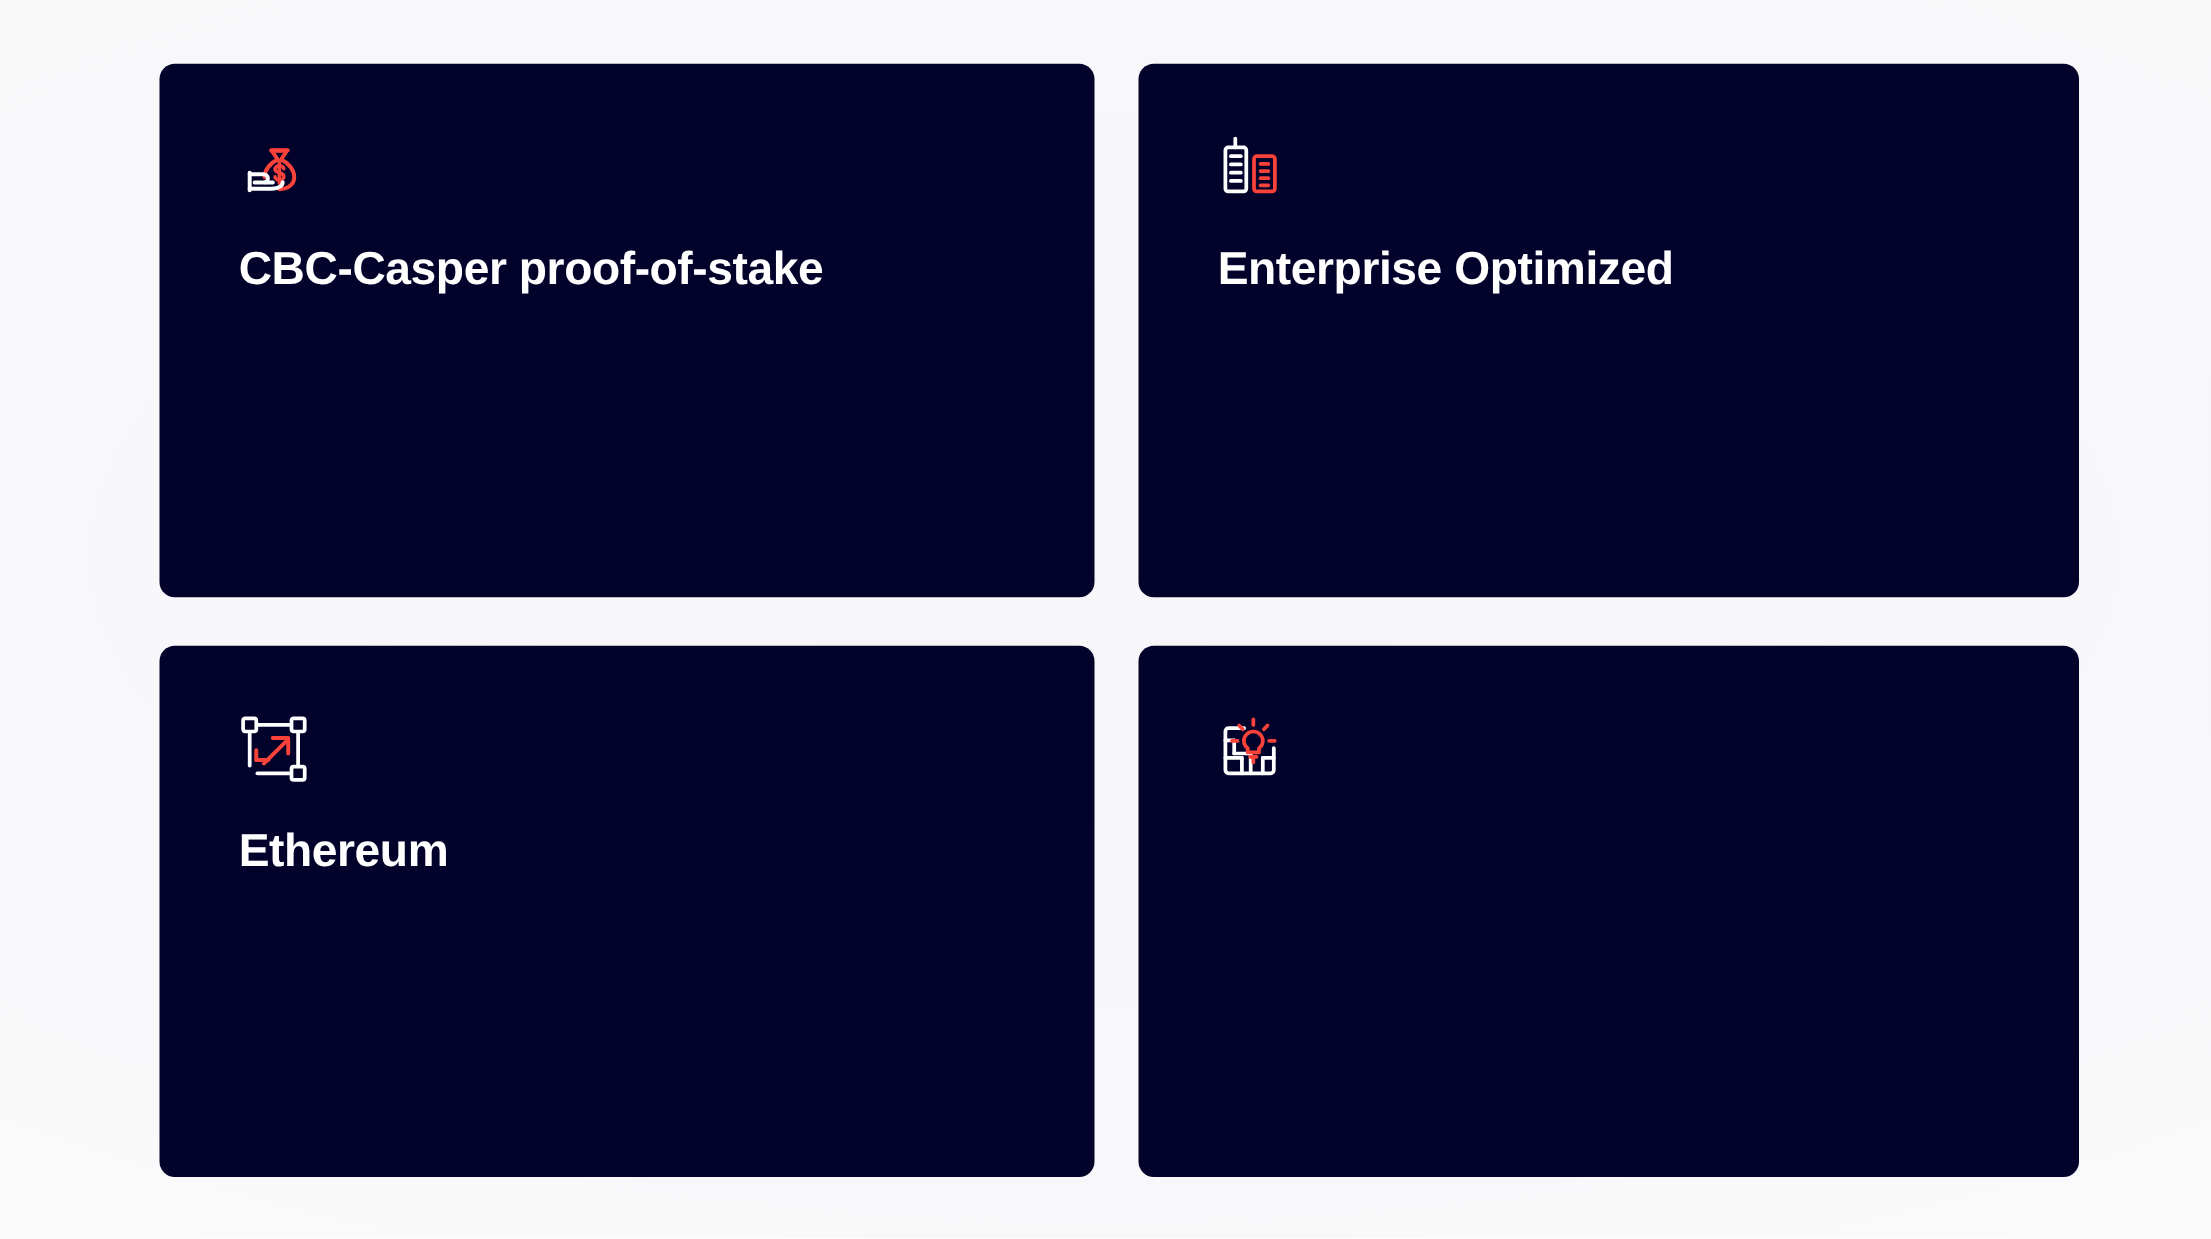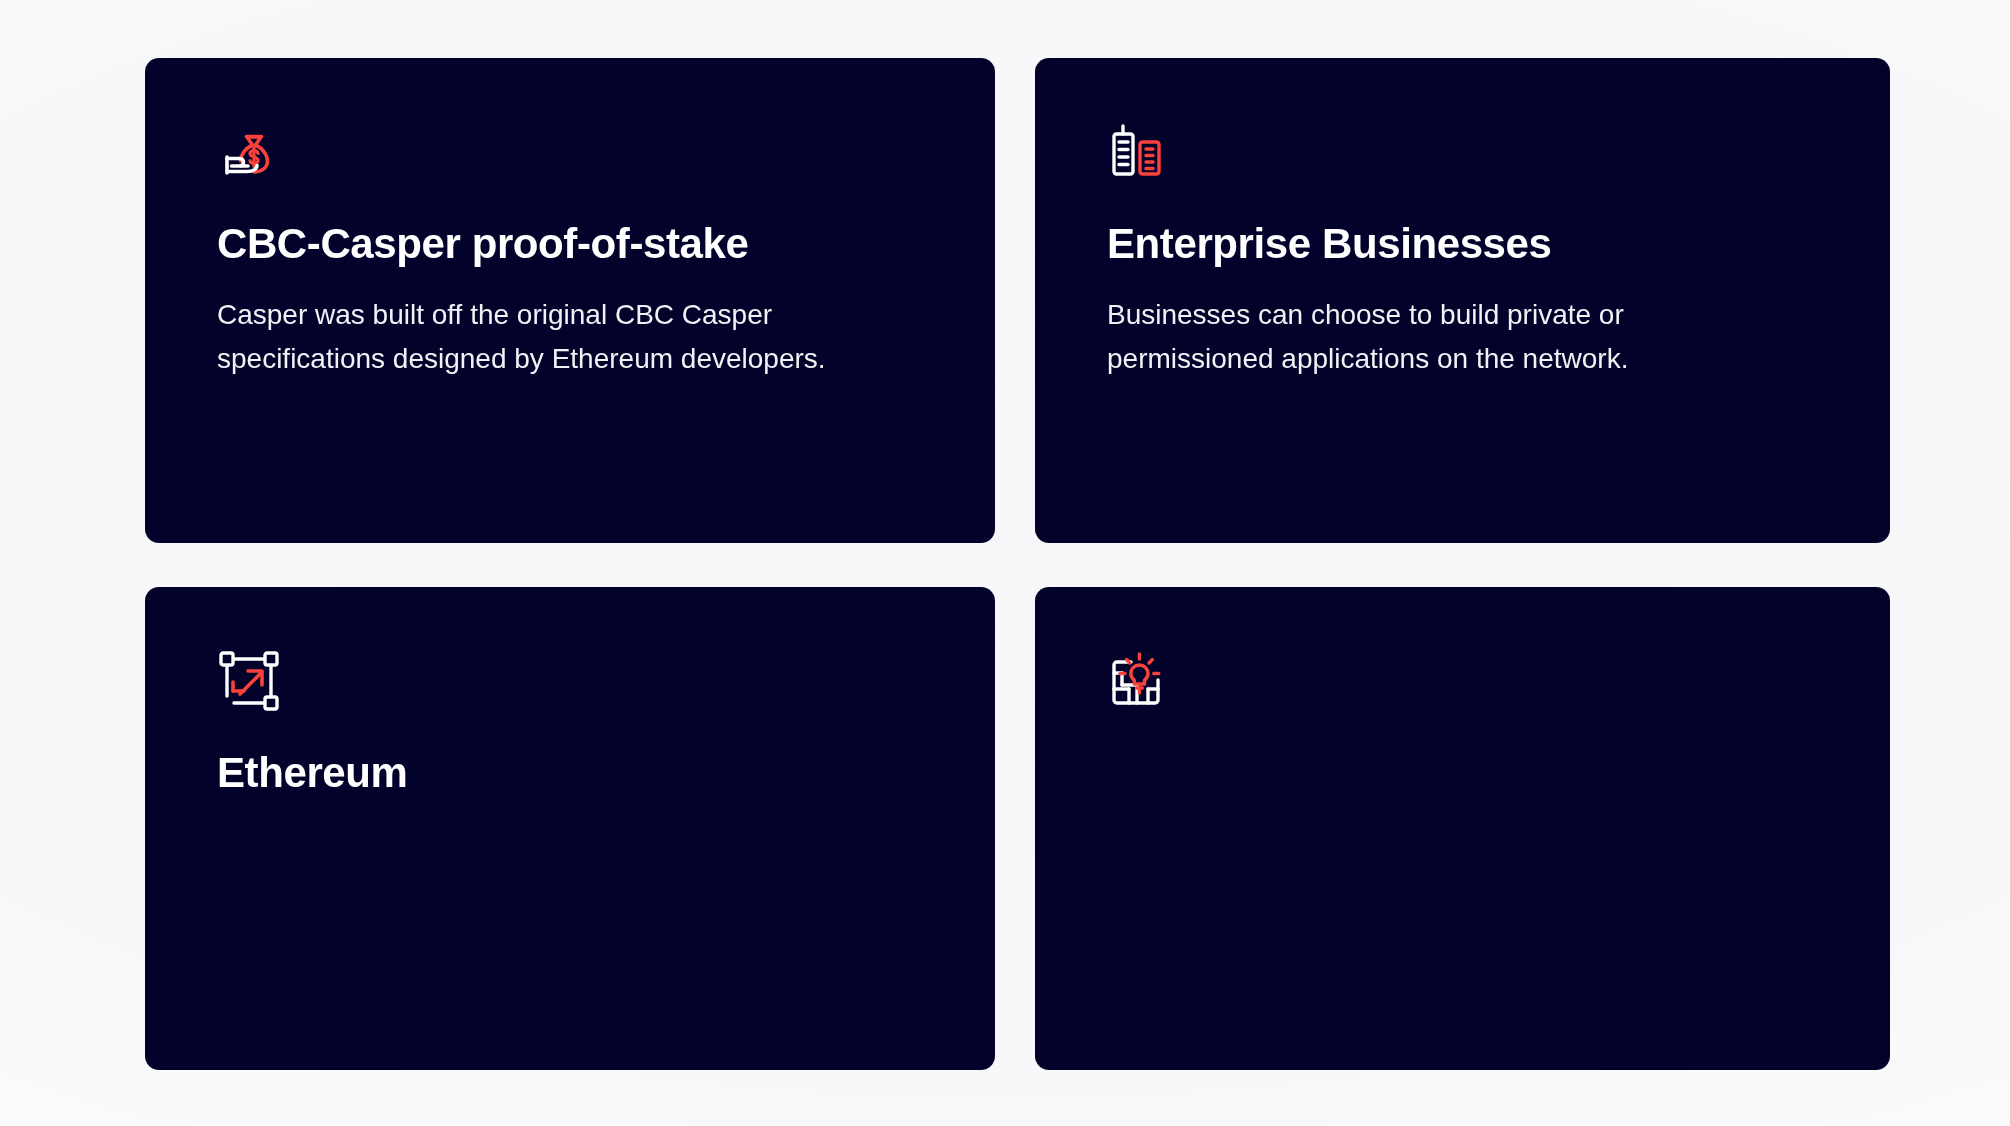--- a/index.html
+++ b/index.html
@@ -91,21 +91,20 @@
           <path d="M41 33.5 C41 31.8 39 30.6 37 30.6 C34.9 30.6 33 31.8 33 33.6 C33 35.4 34.9 36.3 37 36.9 C39.2 37.6 41.1 38.5 41.1 40.4 C41.1 42.3 39.2 43.5 37 43.5 C34.9 43.5 33 42.3 33 40.6" stroke="#f9423a" stroke-width="3.2" stroke-linecap="round"></path>
           <path d="M37 27.6 L37 46.6" stroke="#f9423a" stroke-width="3.2" stroke-linecap="round"></path>
 
           <path d="M10 37 L10 53" stroke="#ffffff" stroke-width="3.6" stroke-linecap="round"></path>
           <path d="M10 38.5 L22 38.5 C25 38.5 26.5 40.2 26.5 42.3 C26.5 44.4 25 46 22 46 L14.5 46" stroke="#ffffff" stroke-width="3.6" stroke-linecap="round" stroke-linejoin="round"></path>
           <path d="M10 51.5 L30 51.5 C37 51.5 40 48.5 40 45.6" stroke="#ffffff" stroke-width="3.6" stroke-linecap="round" stroke-linejoin="round"></path>
           <path d="M24 46 L31 46" stroke="#ffffff" stroke-width="3.6" stroke-linecap="round"></path>
         </svg>
       </span>
       <h2 class="card-title">CBC-Casper proof-of-stake</h2>
-      <p class="card-desc">Casper was built off the original CBC Casper specifications designed by Ethereum developers.</p>
     </div>
 
     <div class="card">
       <span class="card-icon">
         <svg viewBox="0 0 64 64" width="64" height="64" fill="none">
 
           <path d="M16 6 L16 14" stroke="#ffffff" stroke-width="3.4" stroke-linecap="round"></path>
 
           <rect x="7" y="14" width="19" height="40" rx="2.5" stroke="#ffffff" stroke-width="3.4"></rect>
           <path d="M12 22 L21 22" stroke="#ffffff" stroke-width="3.4" stroke-linecap="round"></path>
@@ -113,22 +112,21 @@
           <path d="M12 37 L21 37" stroke="#ffffff" stroke-width="3.4" stroke-linecap="round"></path>
           <path d="M12 44.5 L21 44.5" stroke="#ffffff" stroke-width="3.4" stroke-linecap="round"></path>
 
           <rect x="33" y="22" width="19" height="32" rx="2.5" stroke="#f9423a" stroke-width="3.4"></rect>
           <path d="M39 29 L46 29" stroke="#f9423a" stroke-width="3.4" stroke-linecap="round"></path>
           <path d="M39 35.5 L46 35.5" stroke="#f9423a" stroke-width="3.4" stroke-linecap="round"></path>
           <path d="M39 42 L46 42" stroke="#f9423a" stroke-width="3.4" stroke-linecap="round"></path>
           <path d="M39 48.5 L46 48.5" stroke="#f9423a" stroke-width="3.4" stroke-linecap="round"></path>
         </svg>
       </span>
-      <h2 class="card-title">Enterprise Businesses</h2>
-      <p class="card-desc">Businesses can choose to build private or permissioned applications on the network.</p>
+      <h2 class="card-title">Enterprise Optimized</h2>
     </div>
 
     <div class="card">
       <span class="card-icon">
         <svg viewBox="0 0 64 64" width="64" height="64" fill="none">
 
           <path d="M17 10 L47 10" stroke="#ffffff" stroke-width="3.4" stroke-linecap="round"></path>
           <path d="M10 17 L10 47" stroke="#ffffff" stroke-width="3.4" stroke-linecap="round"></path>
           <path d="M54 17 L54 47" stroke="#ffffff" stroke-width="3.4" stroke-linecap="round"></path>
           <path d="M17 54 L47 54" stroke="#ffffff" stroke-width="3.4" stroke-linecap="round"></path>

